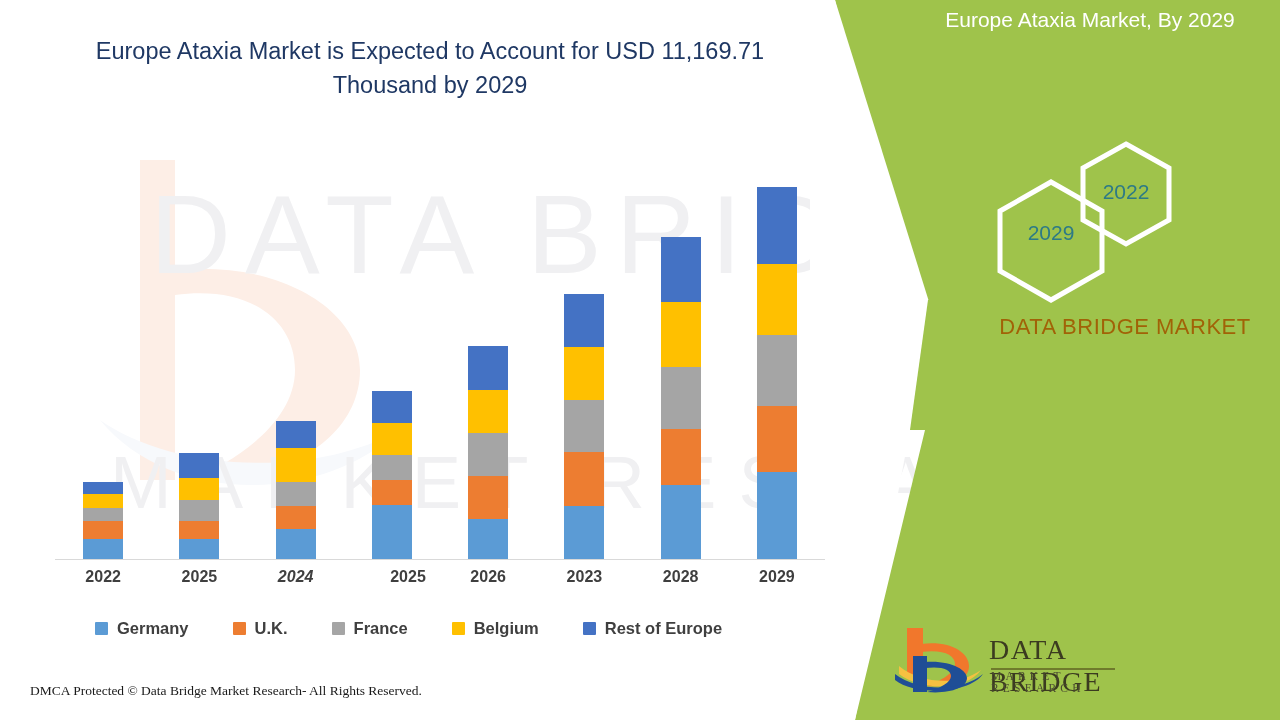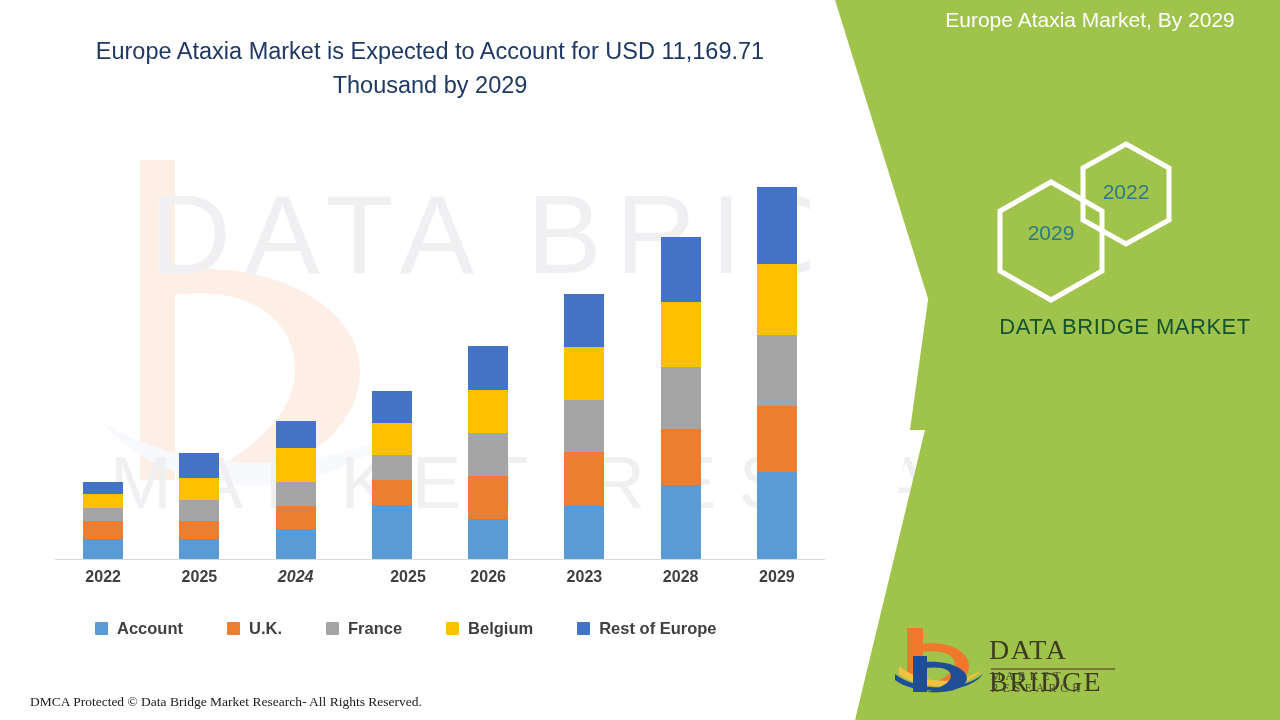--- a/index.html
+++ b/index.html
@@ -64,38 +64,38 @@
   }
   .hex{
     position:absolute;
   }
   .hex-label{
     position:absolute;width:100%;text-align:center;
     color:#2d7a86;font-size:21px;font-weight:400;
   }
   .brand-lines{
     position:absolute;left:975px;top:310px;width:300px;text-align:center;
-    color:#14532d;font-size:22px;line-height:34px;letter-spacing:.5px;
+    color:#a16207;font-size:22px;line-height:34px;letter-spacing:.5px;
   }
 
   
   .logo-wrap{position:absolute;left:893px;top:620px;width:230px;height:80px;}
   .logo-text-main{
     position:absolute;left:96px;top:14px;font-family:"Liberation Serif", serif;
     font-size:28px;letter-spacing:1.5px;color:#3b3b20;font-weight:400;
   }
   .logo-underline{position:absolute;left:98px;top:48px;width:124px;height:1.5px;background:#6f7a2c;}
   .logo-text-sub{
     position:absolute;left:98px;top:50px;font-family:"Liberation Serif", serif;
     font-size:11.5px;letter-spacing:4.2px;color:#4a4a30;
   }
 
   
   .footer{
-    position:absolute;left:0;bottom:0;width:1280px;height:34px;
+    position:absolute;left:0;bottom:11px;width:1280px;height:34px;
   }
   .footer-left{
     position:absolute;left:30px;top:8px;font-family:"Liberation Serif", serif;
     font-size:13.5px;color:#1a1a1a;
   }
   .footer-right{
     position:absolute;left:460px;top:8px;font-family:"Liberation Serif", serif;
     font-size:13px;color:#1a1a1a;
   }
 </style>
@@ -220,21 +220,21 @@
       <div class="xlabel" style="left: 323px;">2025</div>
       <div class="xlabel" style="left: 403.125px;">2026</div>
       <div class="xlabel" style="left: 499.375px;">2023</div>
       <div class="xlabel" style="left: 595.625px; text-align: center;">2028</div>
       <div class="xlabel" style="left: 691.875px;">2029</div>
     </div>
 
   <div class="legend" id="legend">
       <div class="legend-item">
         <span class="legend-swatch" style="background: rgb(91, 155, 213);"></span>
-        <span class="legend-label">Account</span>
+        <span class="legend-label">Germany</span>
       </div>
       <div class="legend-item">
         <span class="legend-swatch" style="background: rgb(237, 125, 49);"></span>
         <span class="legend-label">U.K.</span>
       </div>
       <div class="legend-item">
         <span class="legend-swatch" style="background: rgb(165, 165, 165);"></span>
         <span class="legend-label">France</span>
       </div>
       <div class="legend-item">

